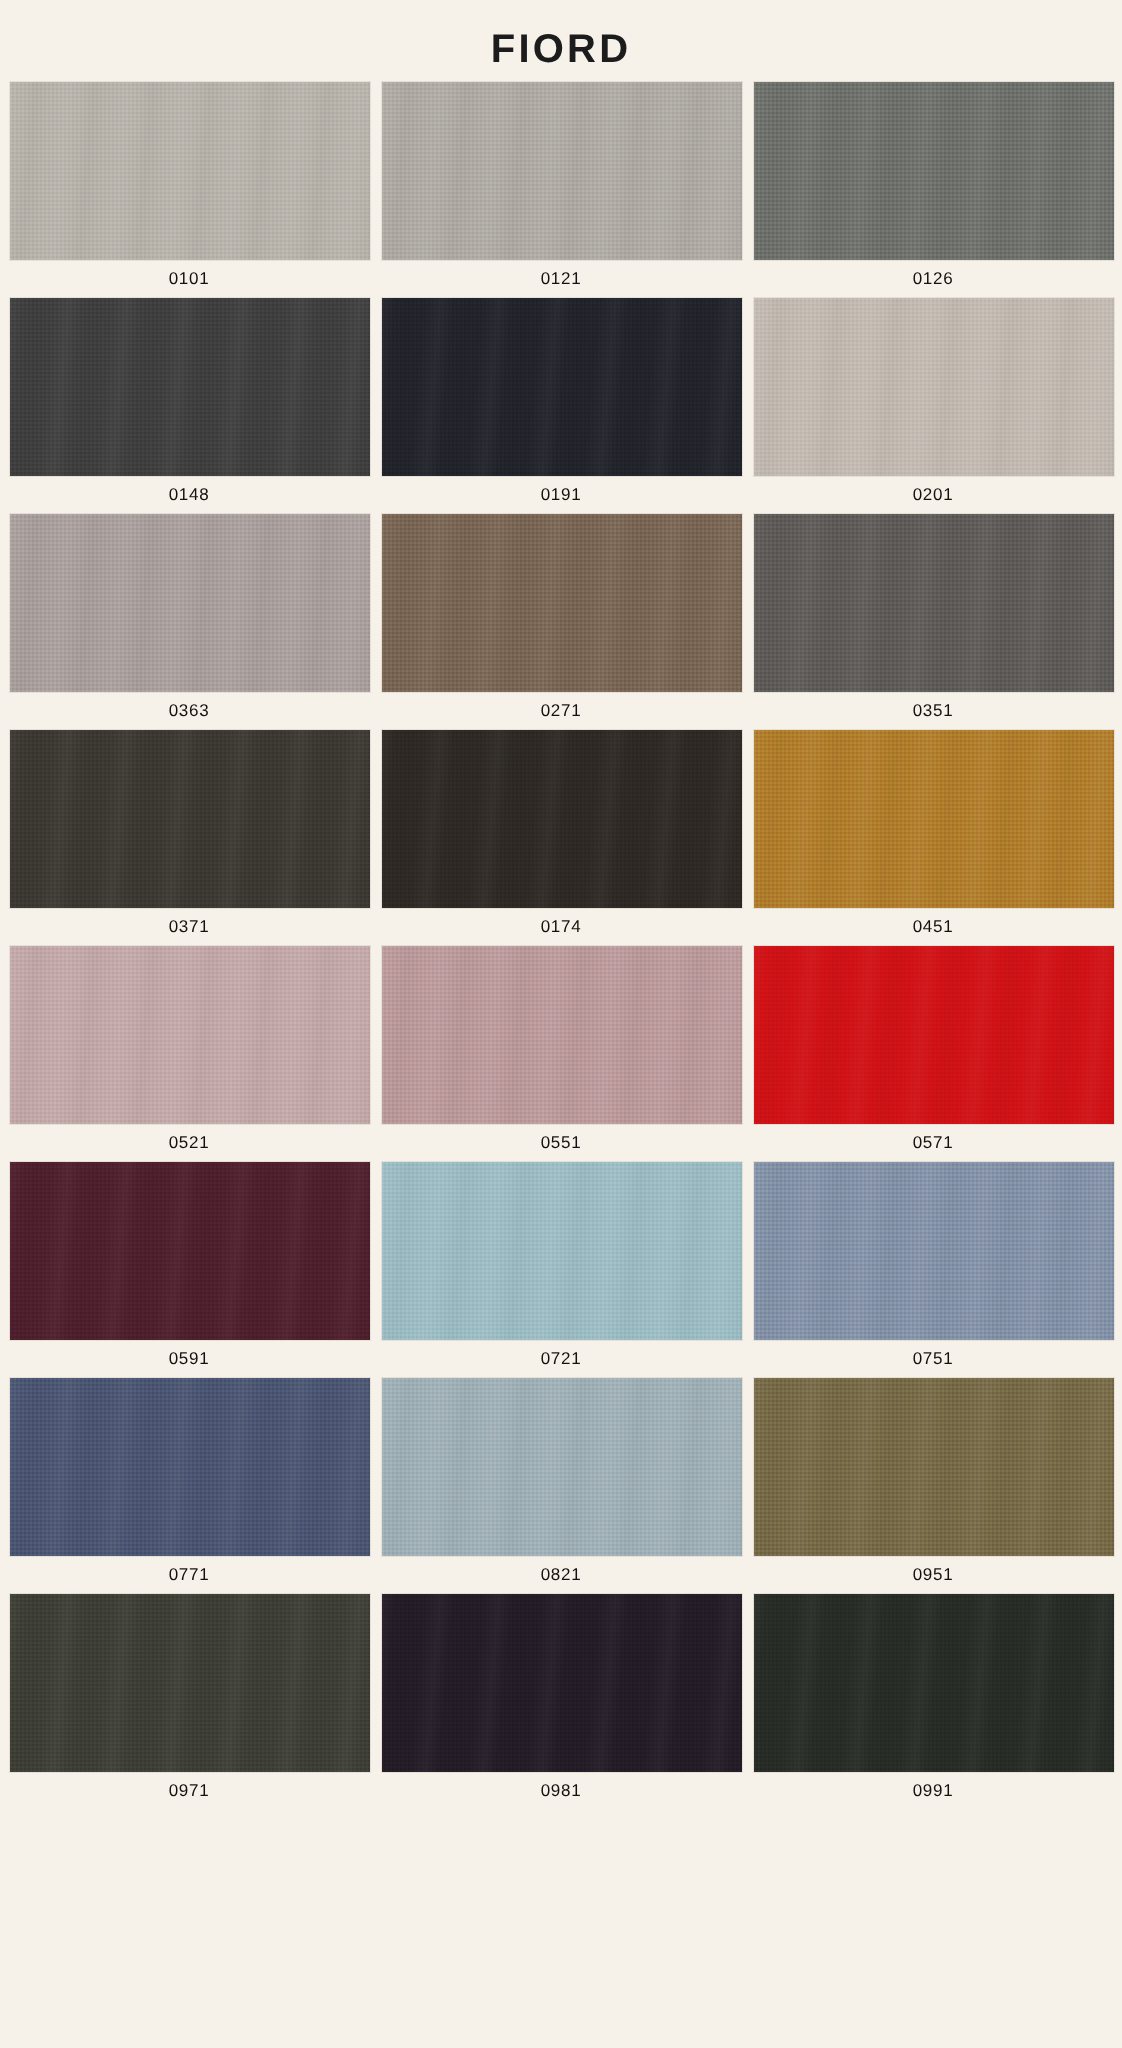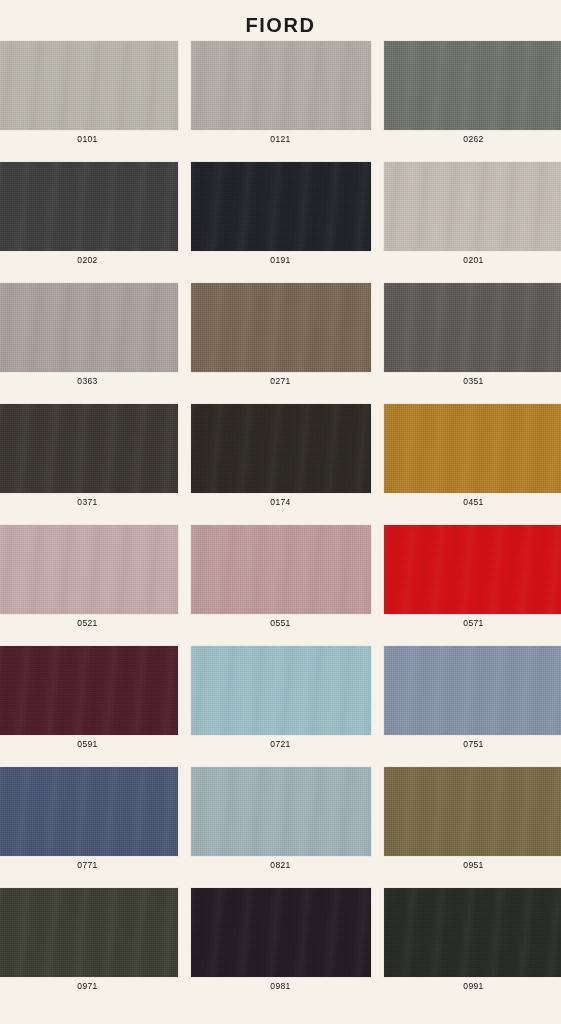--- a/index.html
+++ b/index.html
@@ -31,21 +31,20 @@
     line-height: 24px;
     font-family: "Liberation Sans", sans-serif;
   }
   .grid {
     display: grid;
     grid-template-columns: repeat(3, 180px);
     column-gap: 6px;
     row-gap: 0px;
     justify-content: center;
     margin-top: 4px;
-    gap: 13px;
   }
   .cell {
     width: 180px;
     height: 108px;
     display: flex;
     flex-direction: column;
     align-items: center;
   }
   .swatch {
     width: 180px;
@@ -105,28 +104,28 @@
           <div class="weave"></div>
           <div class="sheen"></div>
         </div>
         <div class="label">0121</div>
       </div>
       <div class="cell">
         <div class="swatch" style="background: rgb(110, 113, 108);">
           <div class="weave"></div>
           <div class="sheen"></div>
         </div>
-        <div class="label">0262</div>
+        <div class="label">0126</div>
       </div>
       <div class="cell">
         <div class="swatch" style="background: rgb(62, 63, 62);">
           <div class="weave"></div>
           <div class="sheen"></div>
         </div>
-        <div class="label">0202</div>
+        <div class="label">0148</div>
       </div>
       <div class="cell">
         <div class="swatch" style="background: rgb(34, 36, 43);">
           <div class="weave"></div>
           <div class="sheen"></div>
         </div>
         <div class="label">0191</div>
       </div>
       <div class="cell">
         <div class="swatch" style="background: rgb(194, 186, 177);">

